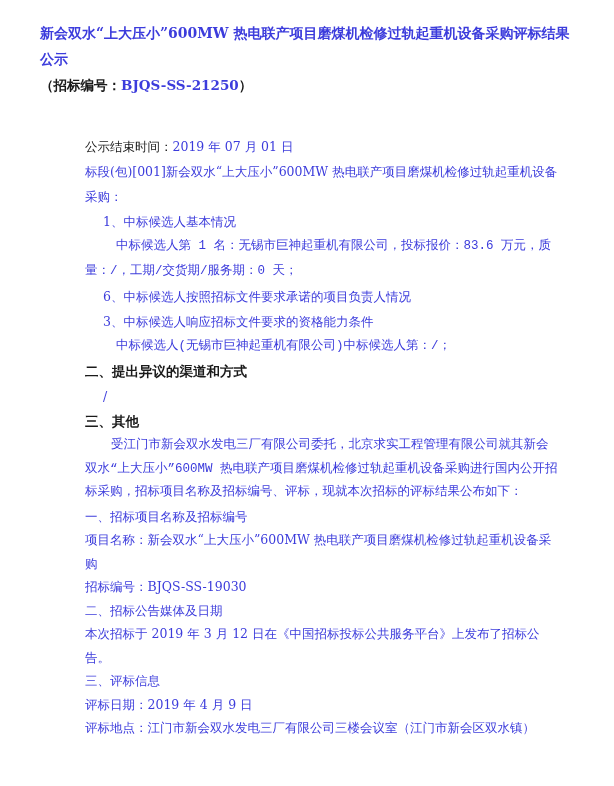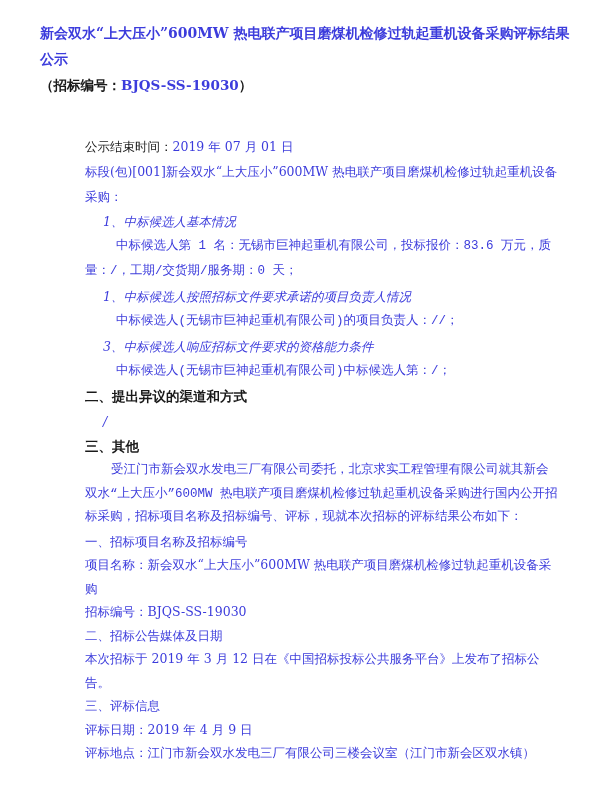--- a/index.html
+++ b/index.html
@@ -20,47 +20,46 @@
   }
   .tender-line{
     font-size:13.5px;font-weight:bold;color:var(--black);line-height:26px;
   }
   .tender-line .blue{font-weight:bold;}
   .bodycol{padding:36px 56px 0 85px;}
   .ln{font-size:12.5px;line-height:25px;}
   .ln3{font-size:12.5px;line-height:23.5px;}
   .blue{color:var(--blue);}
   .h-black{font-size:13.5px;font-weight:bold;color:var(--black);}
-  .ind1{padding-left:18px;font-style:italic;}
+  .ind1{padding-left:18px;}
   p{margin:0;font-family:Liberation Mono, monospace;}
   .para-hang{text-indent:31px;}
   .para-first{text-indent:26px;}
 </style>
 </head>
 <body>
 
 <div class="page">
 
   <div class="head">
     <h1 class="doc-title">新会双水“上大压小”600MW 热电联产项目磨煤机检修过轨起重机设备采购评标结果公示</h1>
-    <div class="tender-line"><span>（招标编号：</span><span class="blue">BJQS-SS-19030</span><span>）</span></div>
+    <div class="tender-line"><span>（招标编号：</span><span class="blue">BJQS-SS-21250</span><span>）</span></div>
   </div>
 
   <div class="bodycol">
 
     <div class="ln"><span>公示结束时间：</span><span class="blue">2019 年 07 月 01 日</span></div>
 
 
     <div class="ln blue">标段(包)[001]新会双水“上大压小”600MW 热电联产项目磨煤机检修过轨起重机设备采购：</div>
 
     <div class="ln blue ind1">1、中标候选人基本情况</div>
     <p class="ln blue para-hang">中标候选人第 1 名：无锡市巨神起重机有限公司，投标报价：83.6 万元，质量：/，工期/交货期/服务期：0 天；</p>
 
-    <div class="ln blue ind1">1、中标候选人按照招标文件要求承诺的项目负责人情况</div>
-    <p class="ln blue para-hang">中标候选人(无锡市巨神起重机有限公司)的项目负责人：//；</p>
+    <div class="ln blue ind1">6、中标候选人按照招标文件要求承诺的项目负责人情况</div>
 
     <div class="ln blue ind1">3、中标候选人响应招标文件要求的资格能力条件</div>
     <p class="ln blue para-hang">中标候选人(无锡市巨神起重机有限公司)中标候选人第：/；</p>
 
     <div class="ln h-black">二、提出异议的渠道和方式</div>
     <div class="ln blue ind1">/</div>
 
     <div class="ln h-black">三、其他</div>
 
     <p class="ln3 blue para-first">受江门市新会双水发电三厂有限公司委托，北京求实工程管理有限公司就其新会双水“上大压小”600MW 热电联产项目磨煤机检修过轨起重机设备采购进行国内公开招标采购，招标项目名称及招标编号、评标，现就本次招标的评标结果公布如下：</p>

